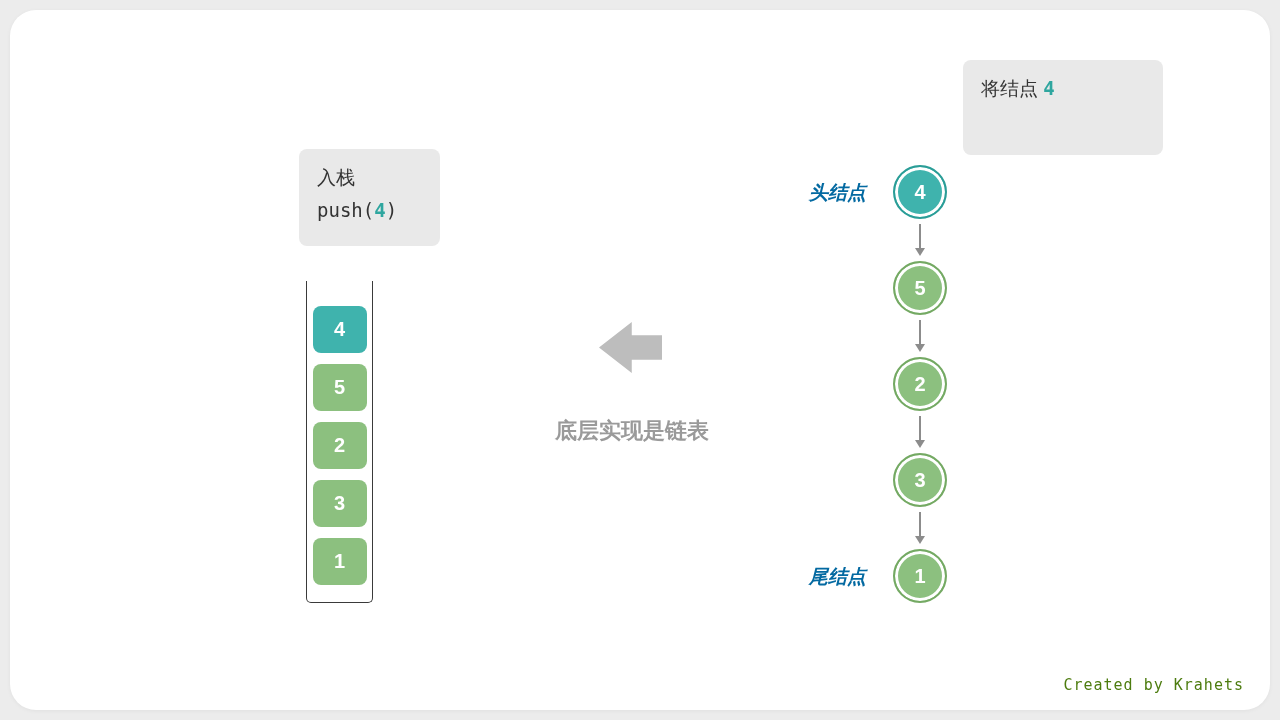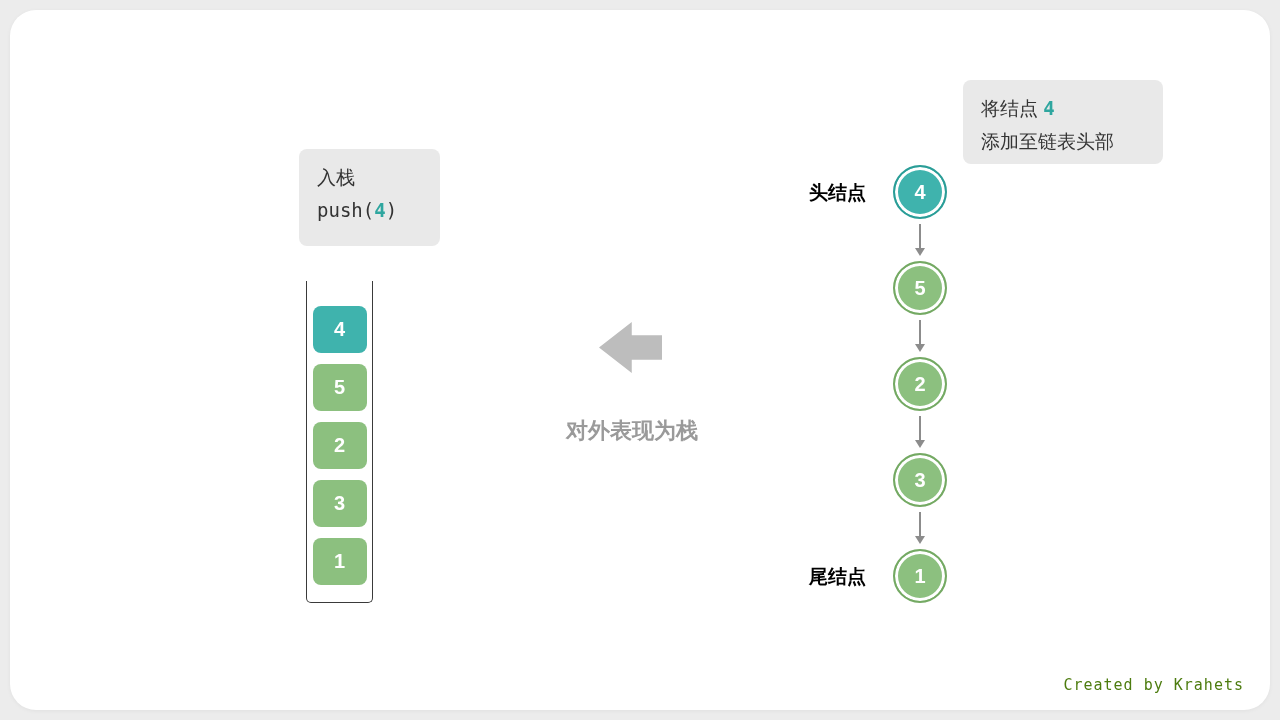--- a/index.html
+++ b/index.html
@@ -23,21 +23,21 @@
   
   .note {
     position: absolute;
     background: #e9e9e9;
     border-radius: 8px;
     color: #343434;
     font-size: 19px;
     line-height: 33px;
     padding: 12px 18px;
   }
-  .note-top { left: 963px; top: 80px; width: 200px; height: 84px; }
+  .note-top { left: 963px; top: 60px; width: 200px; height: 95px; }
   .note-push { left: 278px; top: 149px; width: 141px; height: 97px; margin-left: 21px; }
 
   
   .stack-box {
     position: absolute;
     left: 306px; top: 281px;
     width: 67px; height: 322px;
     border: 1.5px solid #3a3a3a;
     border-top: none;
     border-radius: 0 0 5px 5px;
@@ -111,23 +111,24 @@
     border-left: 5px solid transparent;
     border-right: 5px solid transparent;
     border-top: 8px solid #8c8c8c;
   }
 
   .node-label {
     position: absolute;
     left: 746px;
     width: 120px;
     text-align: right;
-    color: #000000;
+    color: #0369a1;
     font-size: 19px;
     font-weight: bold;
+    font-style: italic;
   }
   .head-label { top: 180px; }
   .tail-label { top: 564px; text-align: right; }
 
   
   .credit {
     position: absolute;
     right: 36px; bottom: 26px;
     color: #4d7c0f;
     font-size: 15px;
@@ -137,40 +138,39 @@
 </head>
 <body>
 
 <div class="card"></div>
 
 <div class="note note-top">
   <div>
     <span>将结点</span>
     <span class="mono teal-text">4</span>
   </div>
-  <div>添加至链表头部</div>
 </div>
 
 <div class="note note-push">
   <div>入栈</div>
   <div class="mono"><span>push(</span><span class="teal-text">4</span><span>)</span></div>
 </div>
 
 <div class="stack-box">
   <div class="stack-item fill-teal">4</div>
   <div class="stack-item fill-green">5</div>
   <div class="stack-item fill-green">2</div>
   <div class="stack-item fill-green">3</div>
   <div class="stack-item fill-green">1</div>
 </div>
 
 <div class="big-arrow"></div>
 
 <div class="caption">
-  <div>对外表现为栈</div>
+  <div>底层实现是链表</div>
 </div>
 
 <div class="node-label head-label">头结点</div>
 <div class="node-label tail-label">尾结点</div>
 
 <div class="linked-list">
   <div class="list-node node-teal">4</div>
   <div class="link-arrow">
       <div class="shaft"></div>
       <div class="head"></div>

